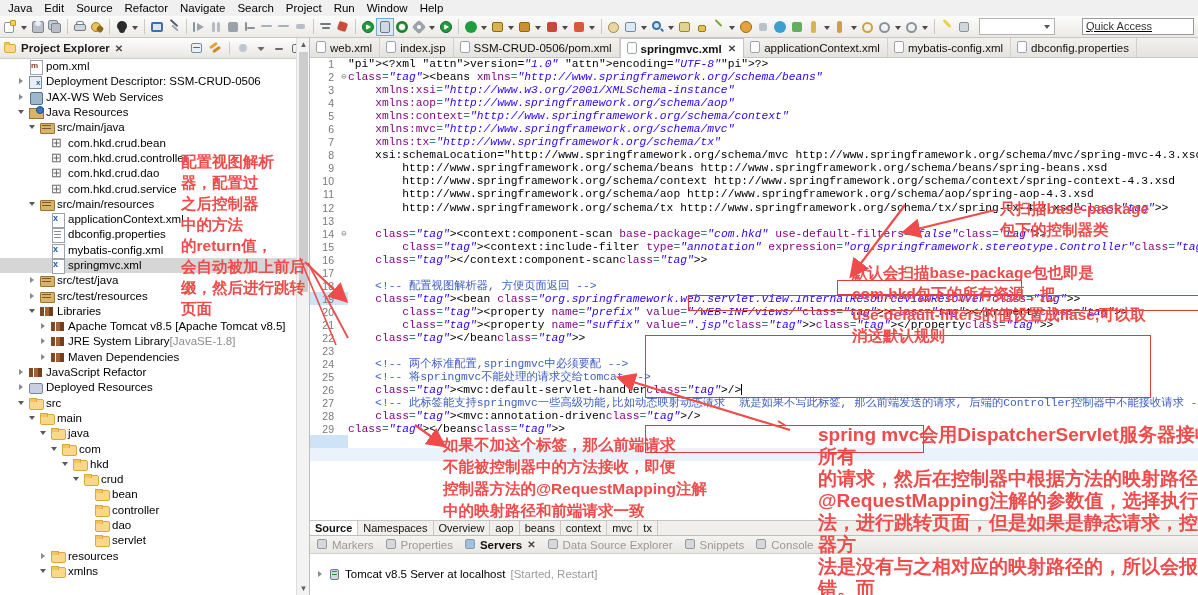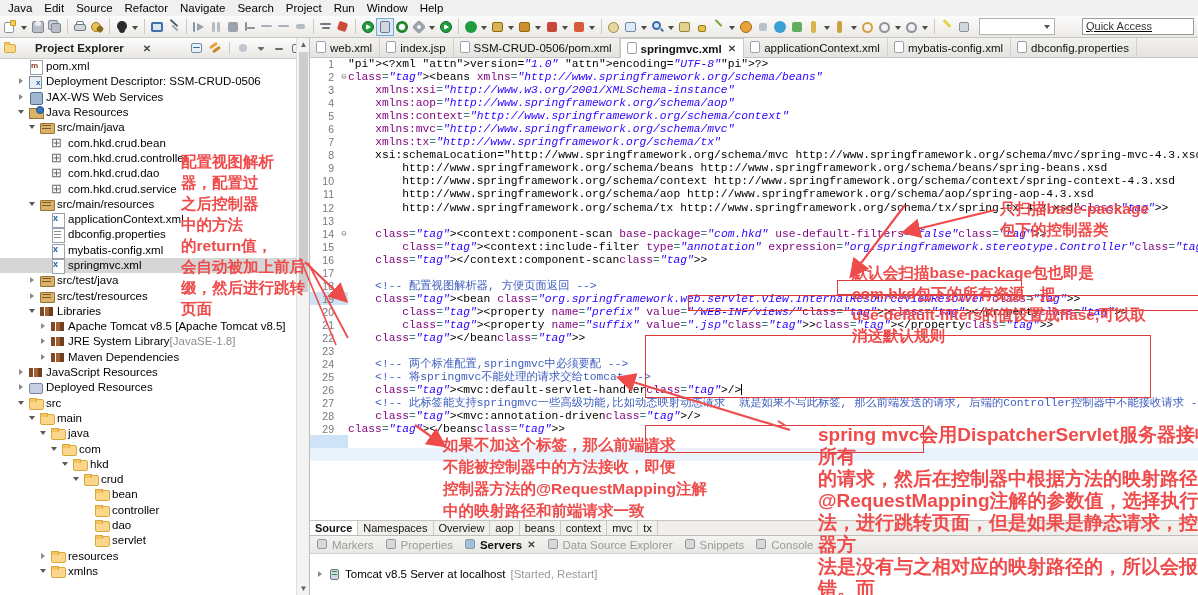--- a/index.html
+++ b/index.html
@@ -56,21 +56,21 @@
   .body-row { display: flex; height: 557px; }
 
   
   .left-pane { width: 310px; height: 557px; position: relative; background:#fff;
     border-right:1px solid #bfbdb9; display:flex; flex-direction:column; }
   .view-tabbar {
     height: 21px; display:flex; align-items:center;
     background: linear-gradient(#fdfdfd,#e9e7e3);
     border-bottom:1px solid #cfcdc9;
   }
-  .view-tab { display:flex; align-items:center; gap:17px; padding:0 4px 0 3px; height:21px;
+  .view-tab { display:flex; align-items:center; gap:3px; padding:0 4px 0 3px; height:21px;
     font-size:11.5px; font-weight:bold; color:#1c1c1c; }
   .view-tab-x { font-size:10px; color:#444; margin-left:2px; }
   .view-tools { margin-left:auto; display:flex; align-items:center; gap:3px; padding-right:4px;}
   .vt-ico { width:15px;height:15px;position:relative;display:inline-block; }
 
   .tree { flex:1; overflow:hidden; position:relative; background:#fff; padding-top:0; }
   .trow { display:flex; align-items:center; height:15.3px; white-space:nowrap; font-size:11.5px; }
   .trow.sel { background:#d6d6d6; }
   .tw { width:13px; height:15px; position:relative; flex:none; }
   .tw.closed::after {
@@ -593,21 +593,21 @@
           <div class="trow">
             <span style="width: 37px; flex: 0 0 auto;"></span>
             <span class="tw closed"></span>
             <span class="ticon ic-lib"></span>
             <span class="tlabel">Maven Dependencies</span>
           </div>
           <div class="trow">
             <span style="width: 15px; flex: 0 0 auto;"></span>
             <span class="tw closed"></span>
             <span class="ticon ic-lib"></span>
-            <span class="tlabel">JavaScript Resources</span>
+            <span class="tlabel">JavaScript Refactor</span>
           </div>
           <div class="trow">
             <span style="width: 15px; flex: 0 0 auto;"></span>
             <span class="tw closed"></span>
             <span class="ticon ic-depl"></span>
             <span class="tlabel">Deployed Resources</span>
           </div>
           <div class="trow">
             <span style="width: 15px; flex: 0 0 auto;"></span>
             <span class="tw open"></span>

